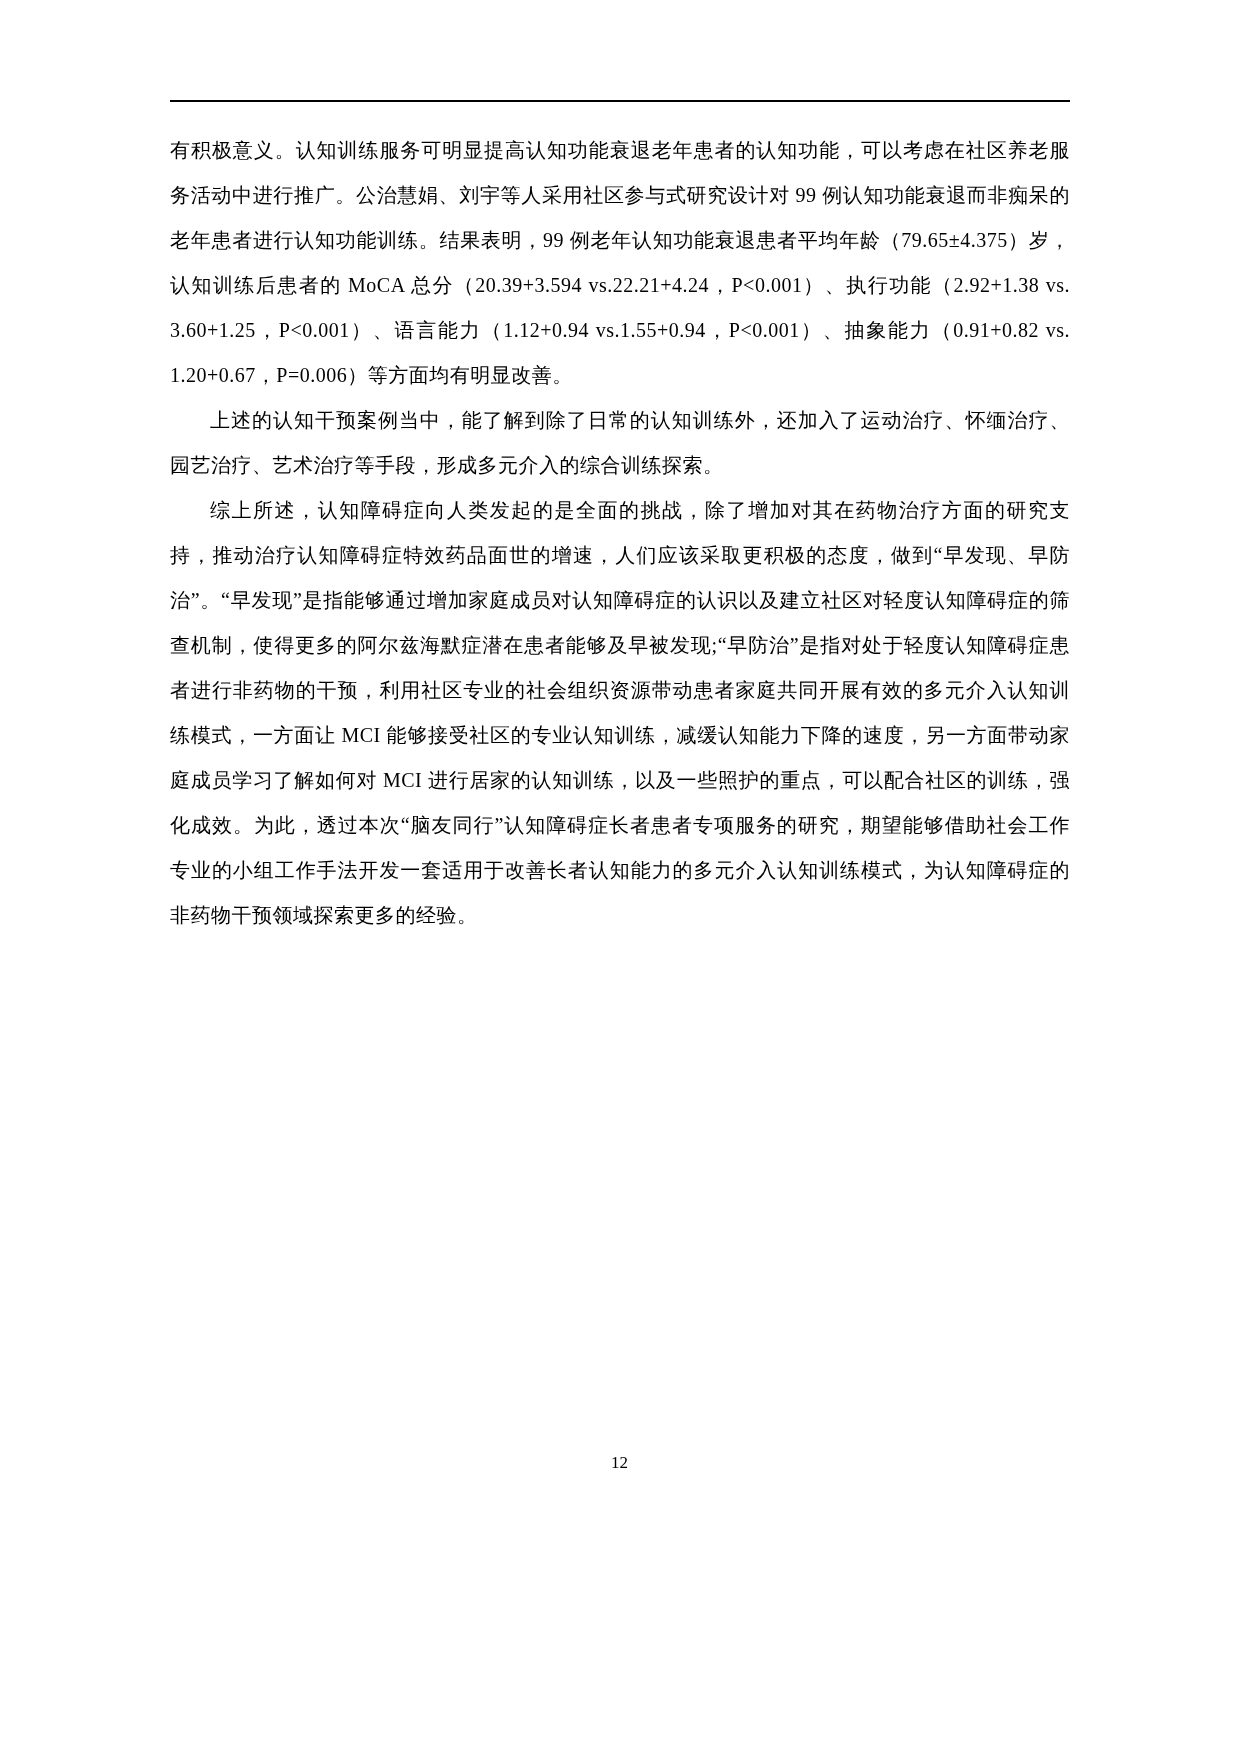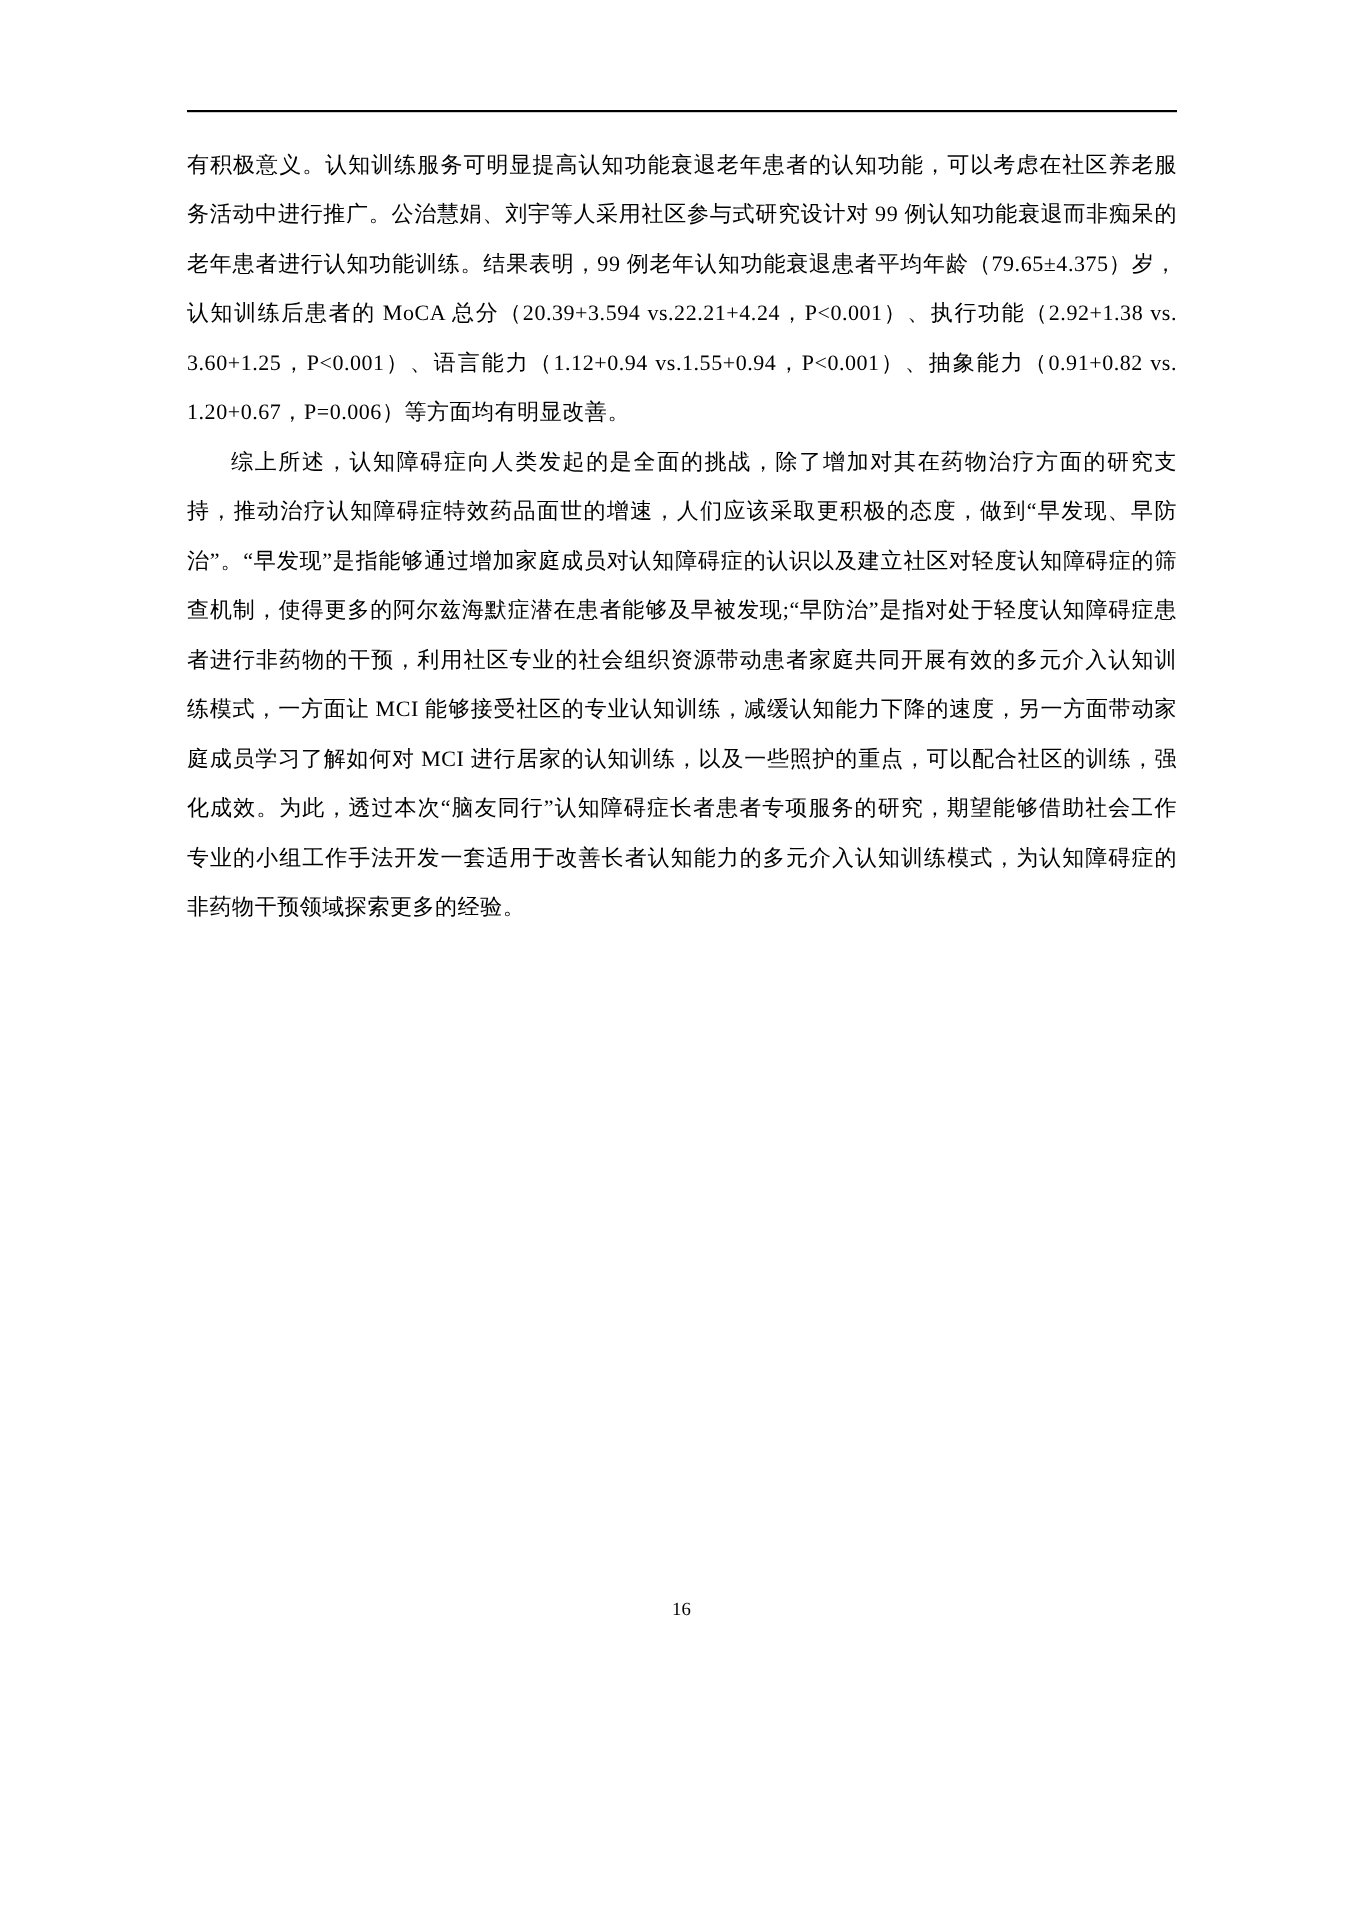--- a/index.html
+++ b/index.html
@@ -57,18 +57,19 @@
 </style>
 </head>
 <body>
 
 <div class="page">
 
   <div class="header-rule"></div>
 
   <div class="body-text">
     <p class="no-indent">有积极意义。认知训练服务可明显提高认知功能衰退老年患者的认知功能，可以考虑在社区养老服务活动中进行推广。公治慧娟、刘宇等人采用社区参与式研究设计对 99 例认知功能衰退而非痴呆的老年患者进行认知功能训练。结果表明，99 例老年认知功能衰退患者平均年龄（79.65±4.375）岁，认知训练后患者的 MoCA 总分（20.39+3.594  vs.22.21+4.24，P&lt;0.001）、执行功能（2.92+1.38  vs.  3.60+1.25，P&lt;0.001）、语言能力（1.12+0.94 vs.1.55+0.94，P&lt;0.001）、抽象能力（0.91+0.82 vs. 1.20+0.67，P=0.006）等方面均有明显改善。</p>
+    <p>上述的认知干预案例当中，能了解到除了日常的认知训练外，还加入了运动治疗、怀缅治疗、园艺治疗、艺术治疗等手段，形成多元介入的综合训练探索。</p>
     <p>综上所述，认知障碍症向人类发起的是全面的挑战，除了增加对其在药物治疗方面的研究支持，推动治疗认知障碍症特效药品面世的增速，人们应该采取更积极的态度，做到“早发现、早防治”。“早发现”是指能够通过增加家庭成员对认知障碍症的认识以及建立社区对轻度认知障碍症的筛查机制，使得更多的阿尔兹海默症潜在患者能够及早被发现;“早防治”是指对处于轻度认知障碍症患者进行非药物的干预，利用社区专业的社会组织资源带动患者家庭共同开展有效的多元介入认知训练模式，一方面让 MCI 能够接受社区的专业认知训练，减缓认知能力下降的速度，另一方面带动家庭成员学习了解如何对 MCI 进行居家的认知训练，以及一些照护的重点，可以配合社区的训练，强化成效。为此，透过本次“脑友同行”认知障碍症长者患者专项服务的研究，期望能够借助社会工作专业的小组工作手法开发一套适用于改善长者认知能力的多元介入认知训练模式，为认知障碍症的非药物干预领域探索更多的经验。</p>
   </div>
 
-  <div class="footer">16</div>
+  <div class="footer">12</div>
 
 </div>
 
 </body></html>

